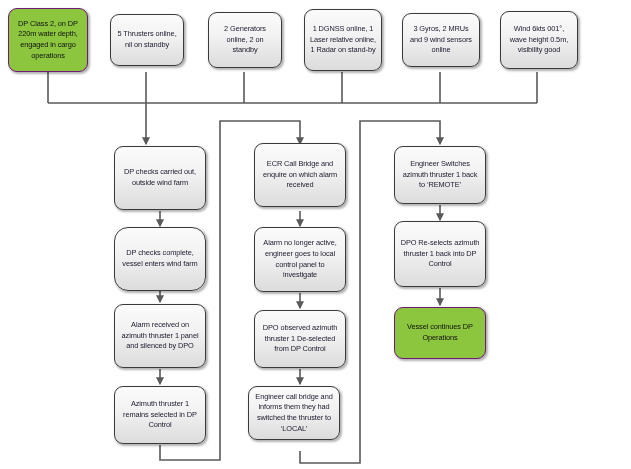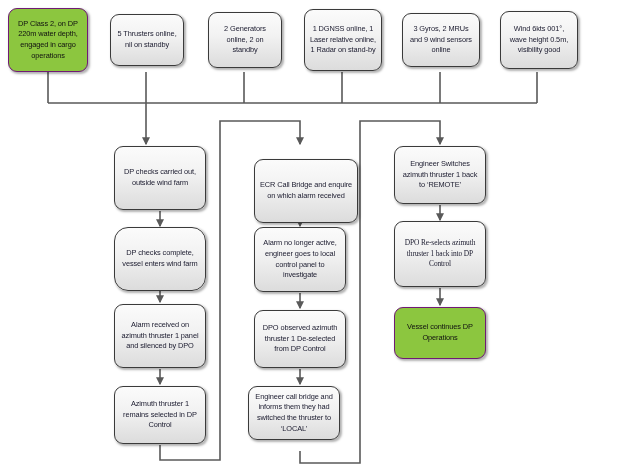--- a/index.html
+++ b/index.html
@@ -127,41 +127,41 @@
   </div>
 
   <div class="node" style="left:114px; top:304px; width:92px; height:64px;">
     <span class="txt">Alarm received on azimuth thruster 1 panel and silenced by DPO</span>
   </div>
 
   <div class="node" style="left:114px; top:386px; width:92px; height:58px;">
     <span class="txt">Azimuth thruster 1 remains selected in DP Control</span>
   </div>
 
-  <div class="node" style="left:254px; top:159px; width:104px; height:64px;">
+  <div class="node" style="left:254px; top:143px; width:92px; height:64px;">
     <span class="txt">ECR Call Bridge and enquire on which alarm received</span>
   </div>
 
   <div class="node" style="left:254px; top:227px; width:92px; height:65px;">
     <span class="txt">Alarm no longer active, engineer goes to local control panel to investigate</span>
   </div>
 
   <div class="node" style="left:254px; top:310px; width:92px; height:58px;">
     <span class="txt">DPO observed azimuth thruster 1 De-selected from DP Control</span>
   </div>
 
   <div class="node" style="left:248px; top:386px; width:92px; height:54px;">
     <span class="txt">Engineer call bridge and informs them they had switched the thruster to ‘LOCAL’</span>
   </div>
 
   <div class="node" style="left:394px; top:146px; width:92px; height:58px;">
     <span class="txt">Engineer Switches azimuth thruster 1 back to ‘REMOTE’</span>
   </div>
 
-  <div class="node" style="left:394px; top:221px; width:92px; height:66px;font-family:Liberation Serif, serif;">
+  <div class="node" style="left:394px; top:221px; width:92px; height:66px;">
     <span class="txt">DPO Re-selects azimuth thruster 1 back into DP Control</span>
   </div>
 
   <div class="node green" style="left:394px; top:307px; width:92px; height:52px;">
     <span class="txt">Vessel continues DP Operations</span>
   </div>
 
 </div>
 
 </body></html>

